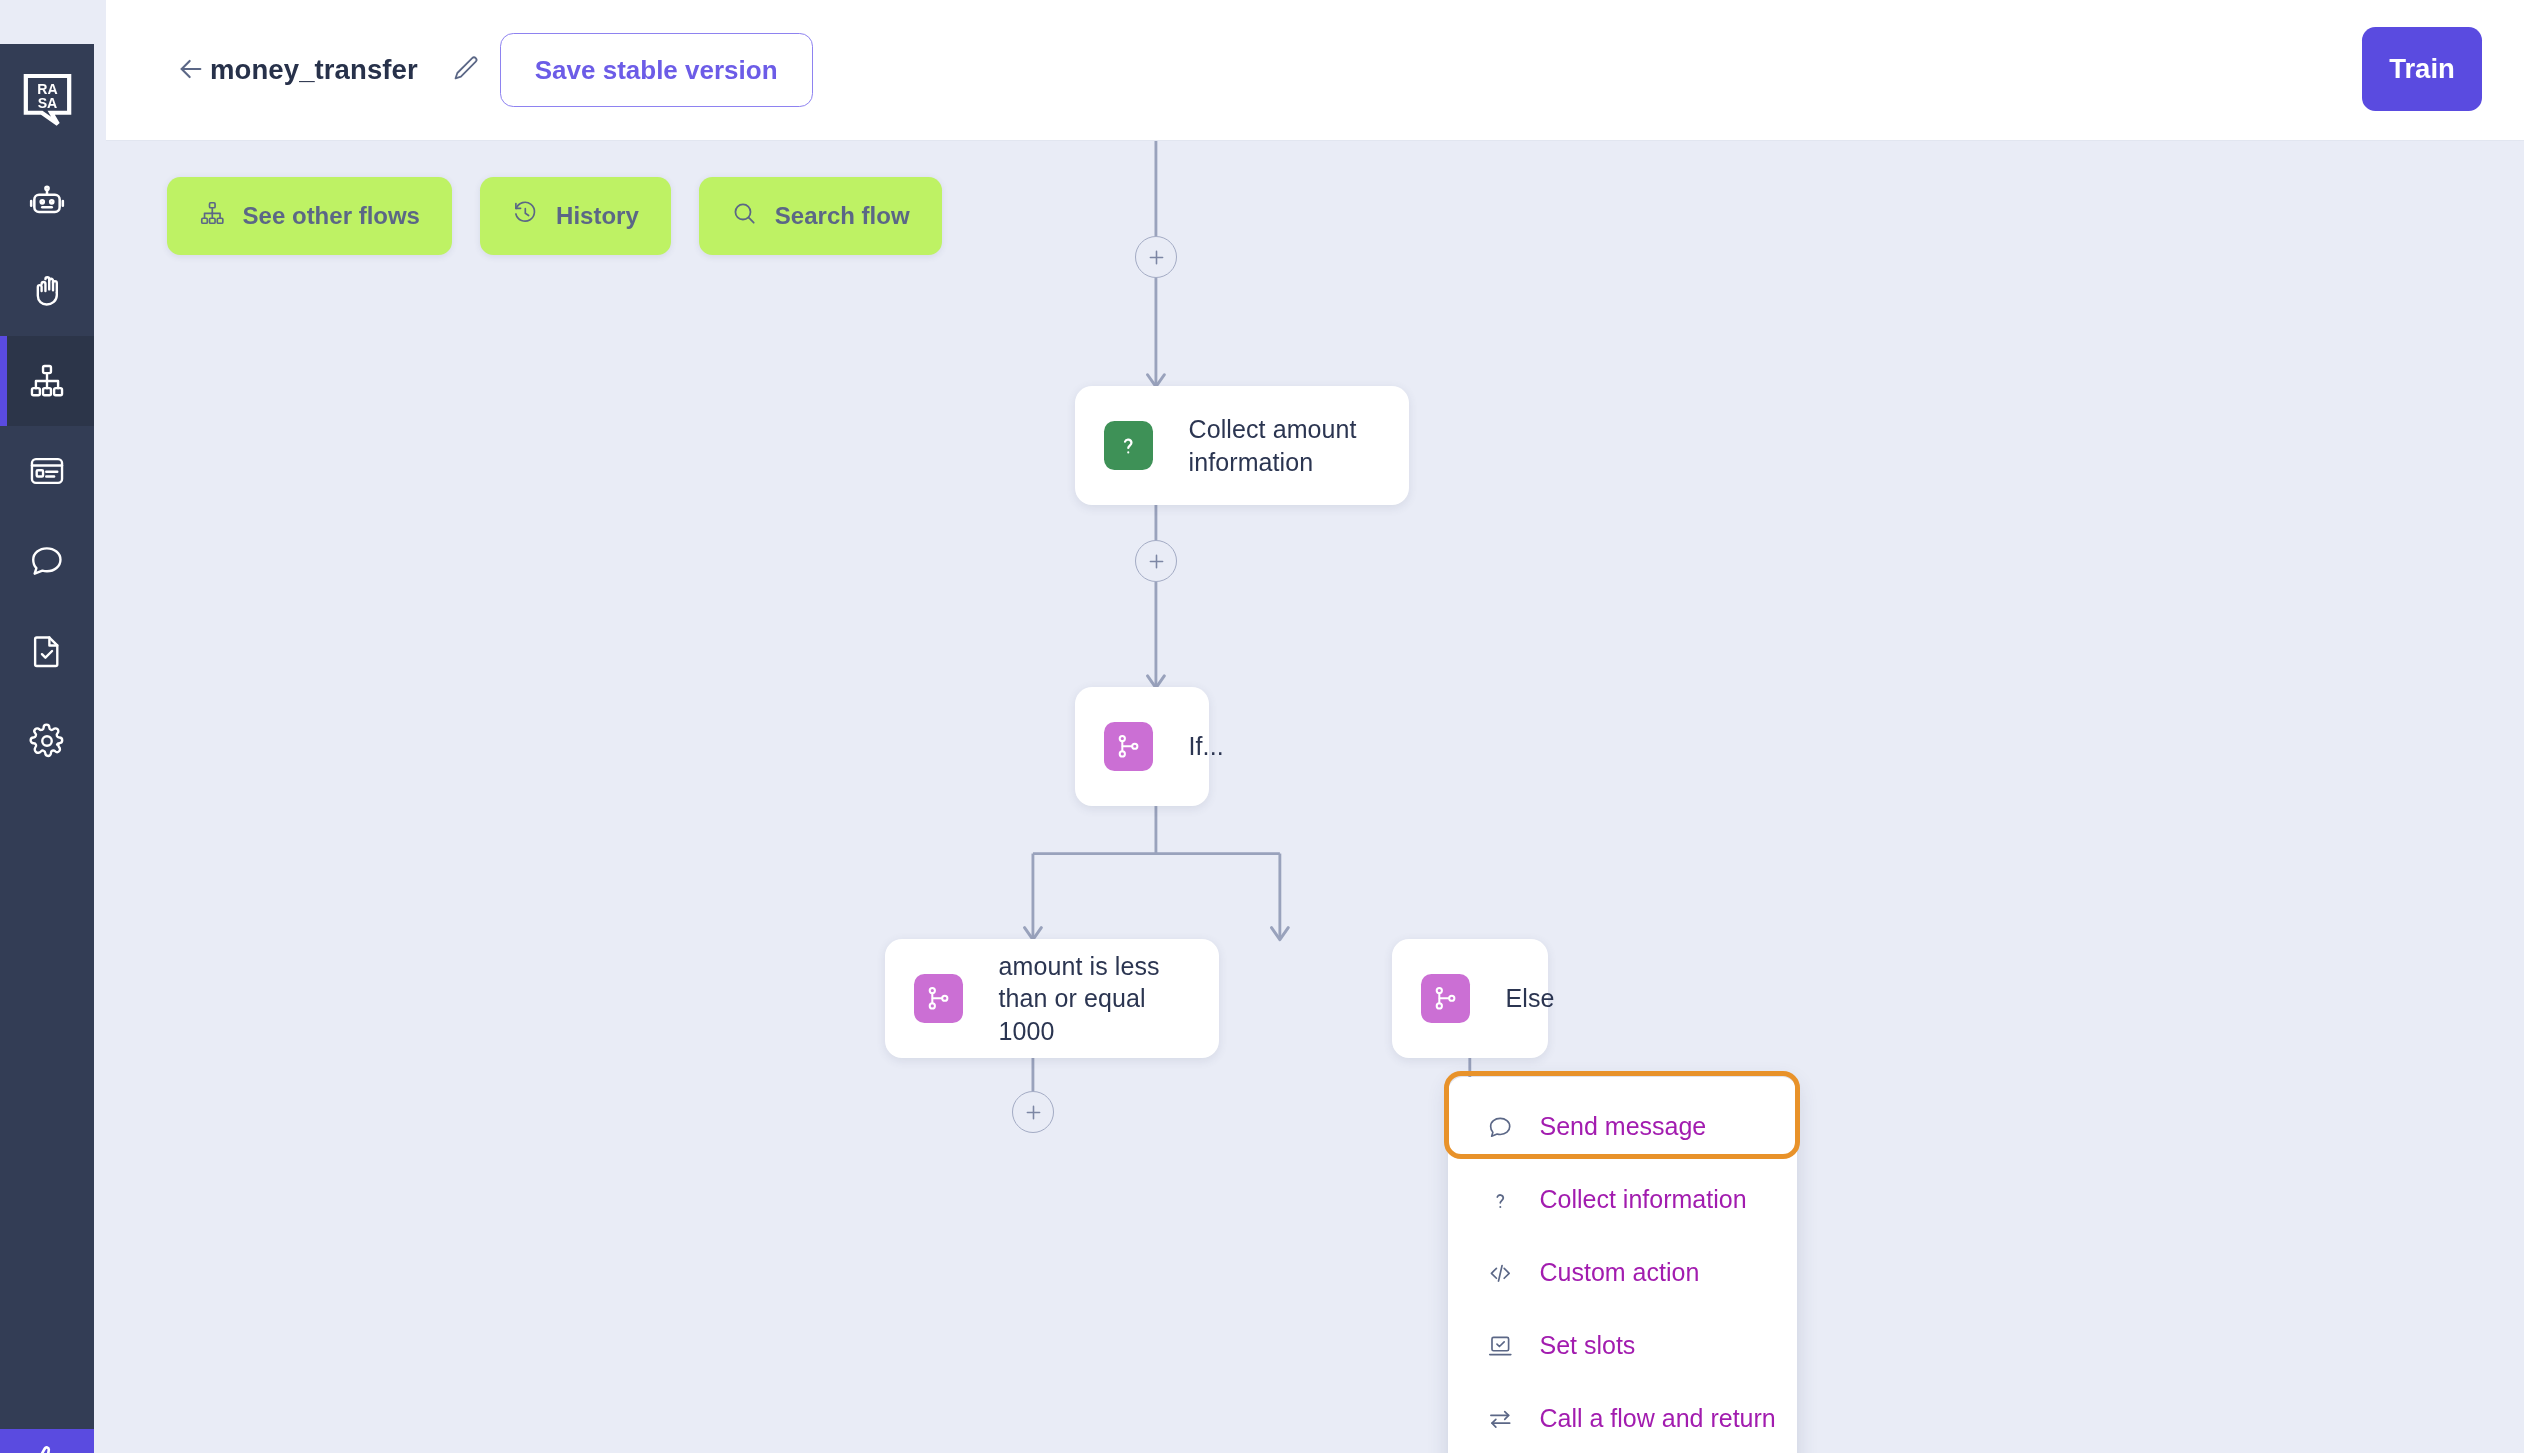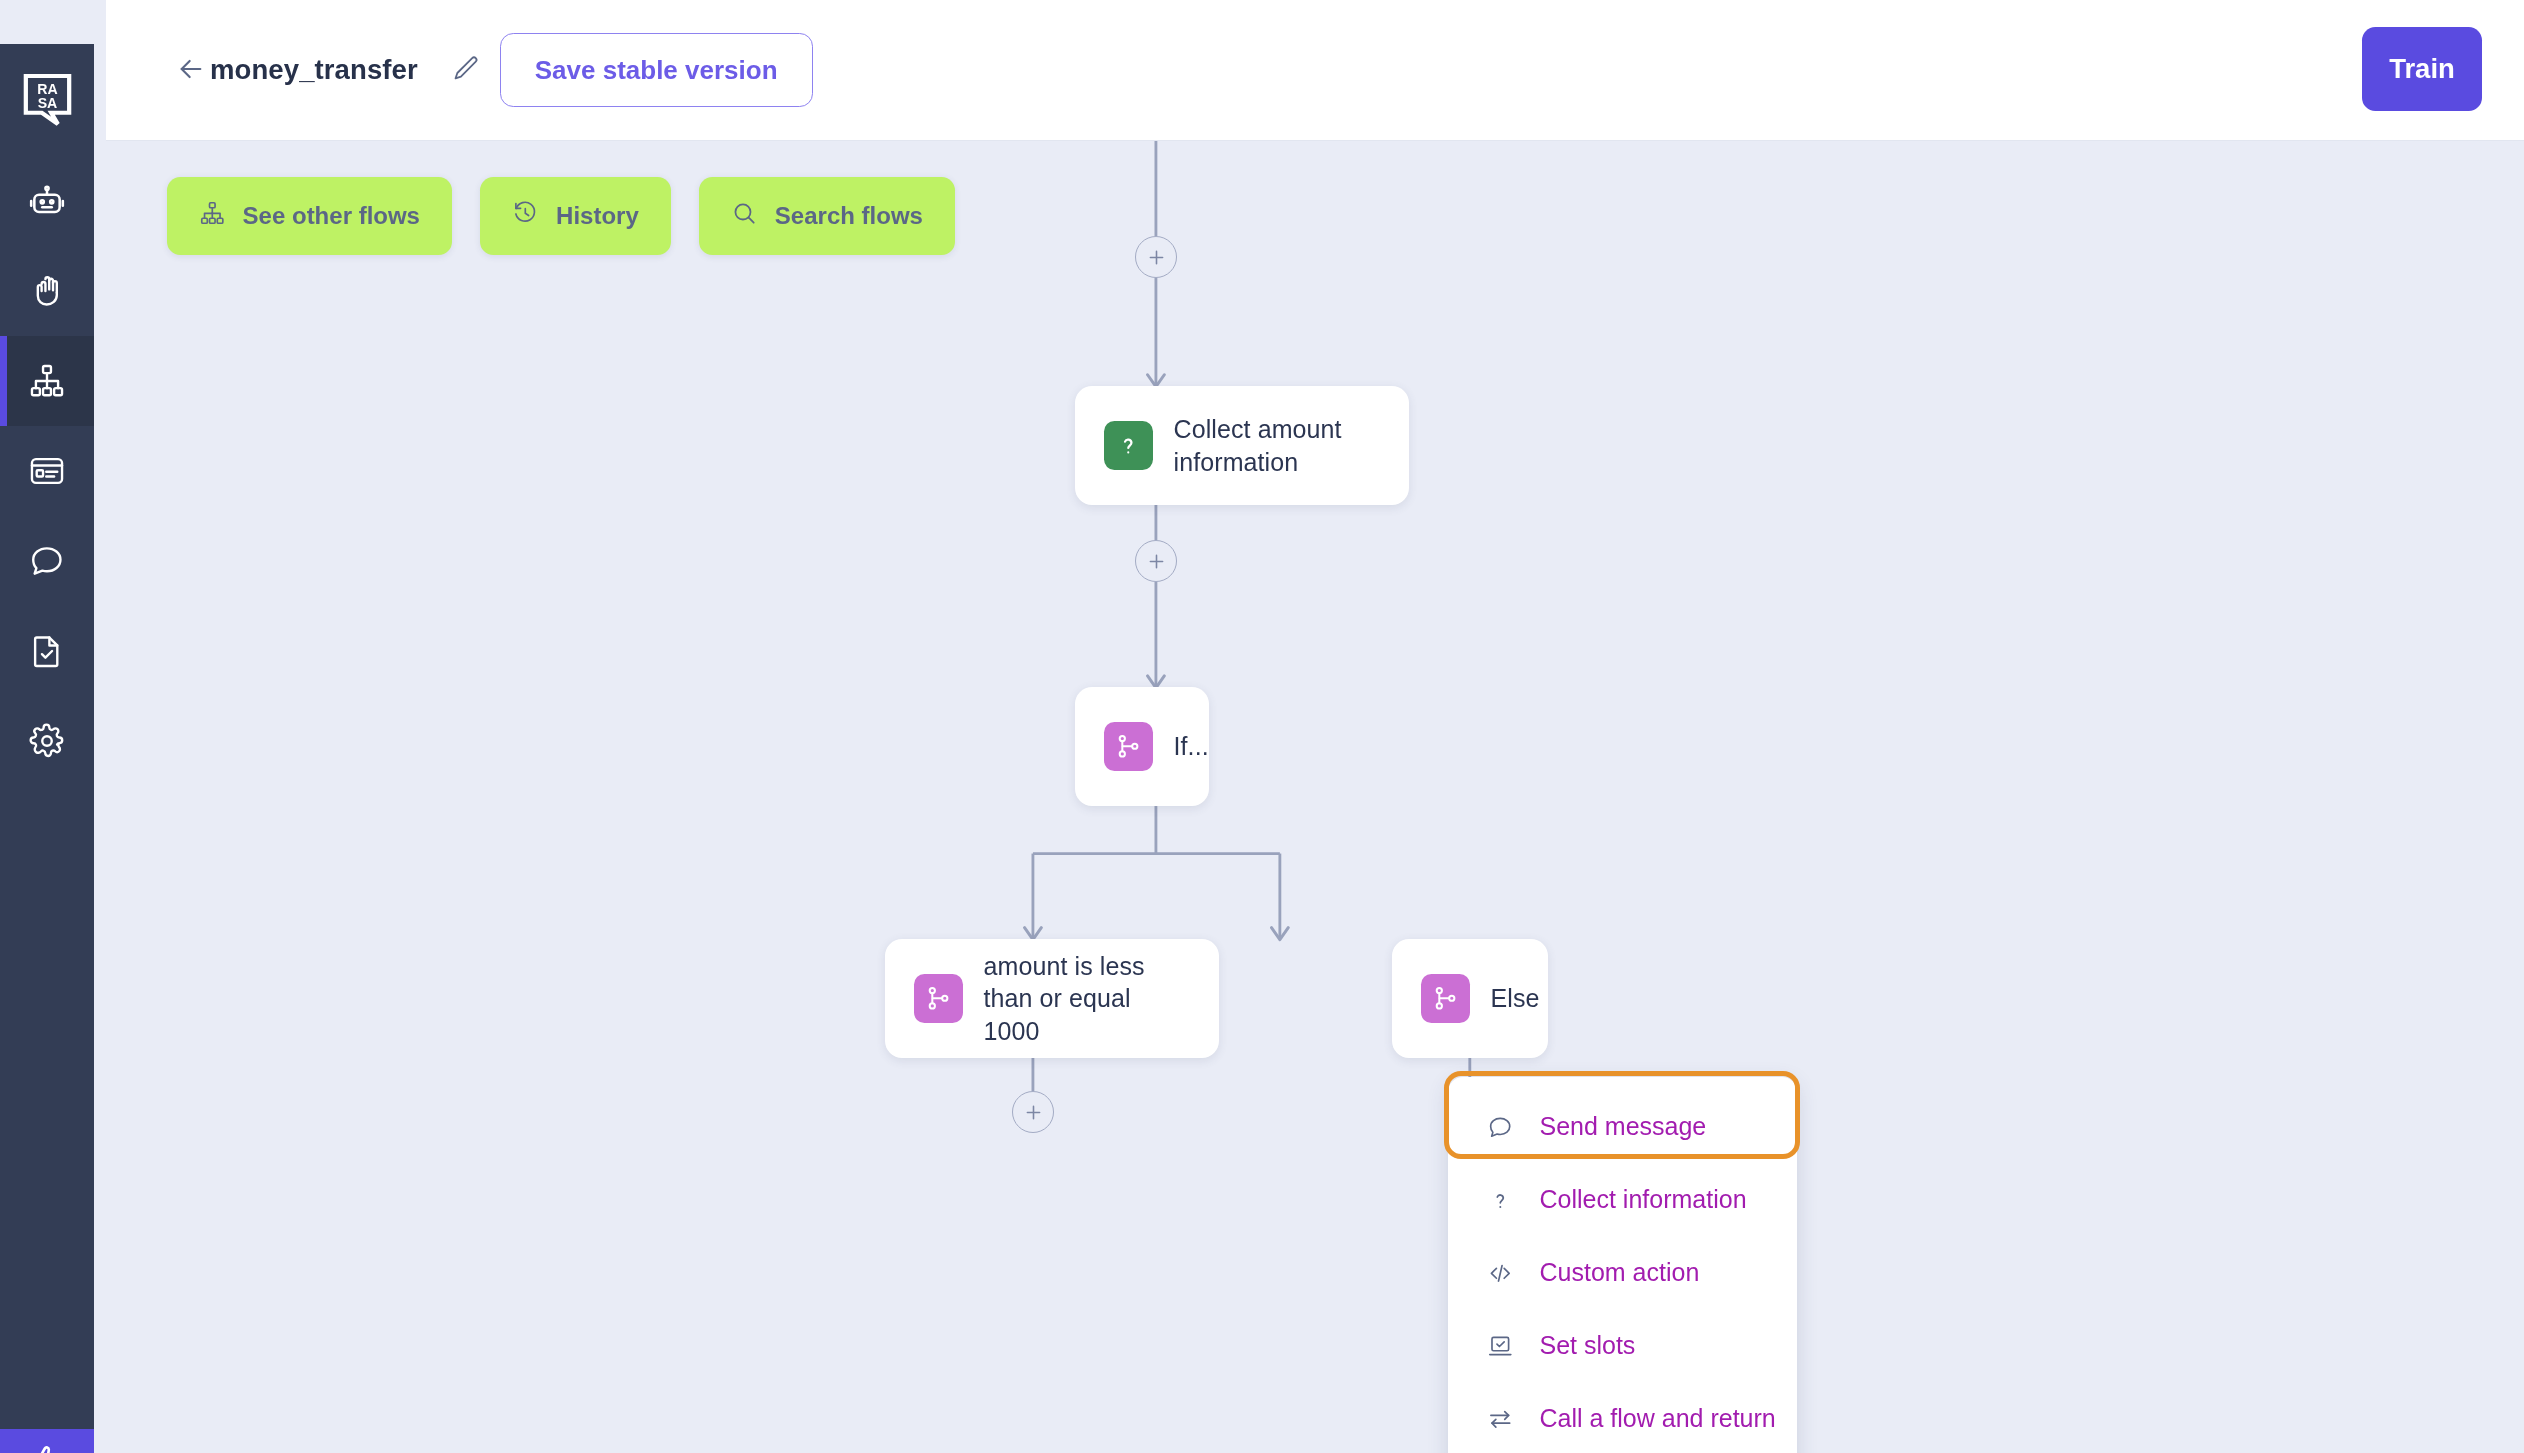--- a/index.html
+++ b/index.html
@@ -112,21 +112,21 @@
     border-radius: 50%; border: 1.9px solid #A3ABC4; background: #E9ECF6;
     display: flex; align-items: center; justify-content: center;
     cursor: pointer;
   }
 
   
   .node {
     position: absolute;
     background: #FFFFFF; border-radius: 17px;
     box-shadow: 0 2.8px 9.5px rgba(60,70,110,.11);
-    display: flex; align-items: center; gap: 21px;
+    display: flex; align-items: center; gap: 36px;
     padding: 0 28.5px;
     cursor: pointer;
   }
   .node-icon {
     flex: 0 0 auto;
     width: 49px; height: 49px; border-radius: 10.4px;
     display: flex; align-items: center; justify-content: center;
   }
   .node-icon.green { background: #3E9157; }
   .node-icon.purple { background: #CB6FD4; }
@@ -329,21 +329,21 @@
         <span>History</span>
       </div>
 
       <div class="chip">
         <span>
           <svg width="26.6" height="26.6" viewBox="0 0 24 24" fill="none" stroke="#5B6786" stroke-width="1.6" stroke-linecap="round" stroke-linejoin="round">
             <circle cx="10.8" cy="10.8" r="6.8"></circle>
               <path d="M16 16l4.5 4.5"></path>
           </svg>
         </span>
-        <span>Search flows</span>
+        <span>Search flow</span>
       </div>
     </div>
 
     <svg class="wires" viewBox="0 0 2546 1382" preserveAspectRatio="none">
       <defs>
         <marker id="arw" viewBox="0 0 10 10" refX="6.5" refY="5" markerWidth="7" markerHeight="7" orient="auto-start-reverse">
           <path d="M0.8 0.8 L6.8 5 L0.8 9.2" fill="none" stroke="#99A2BC" stroke-width="1.5" stroke-linecap="round" stroke-linejoin="round"></path>
         </marker>
       </defs>
       <g stroke="#99A2BC" stroke-width="3" fill="none">

